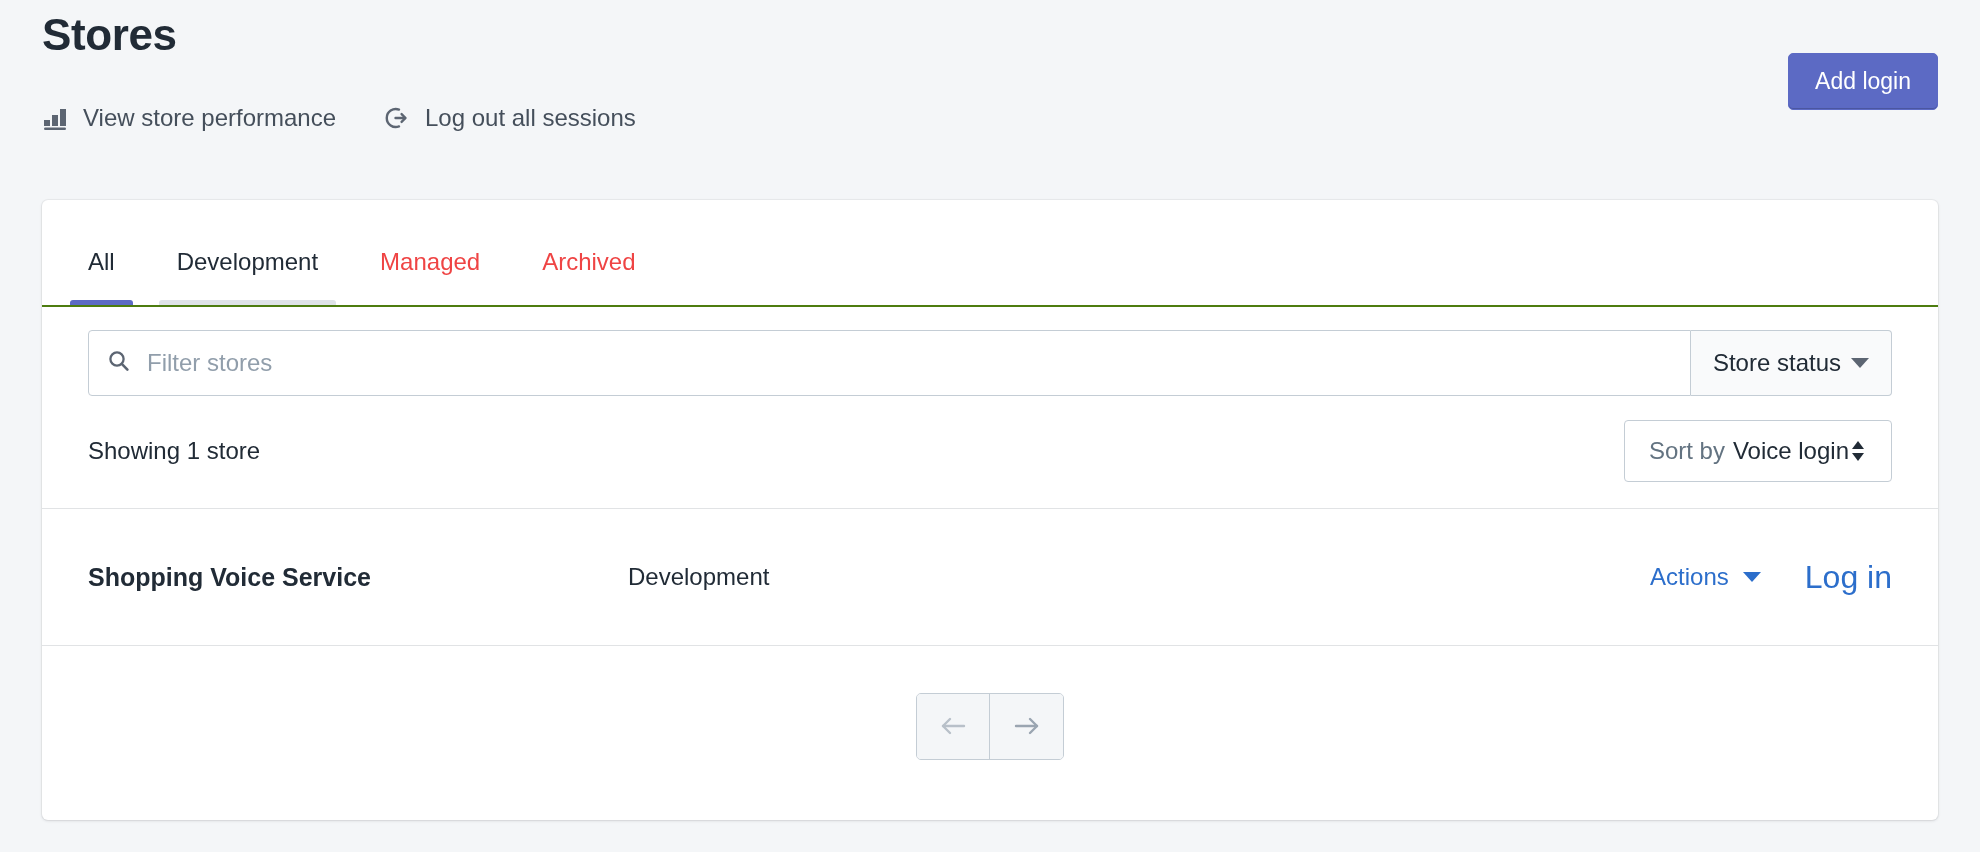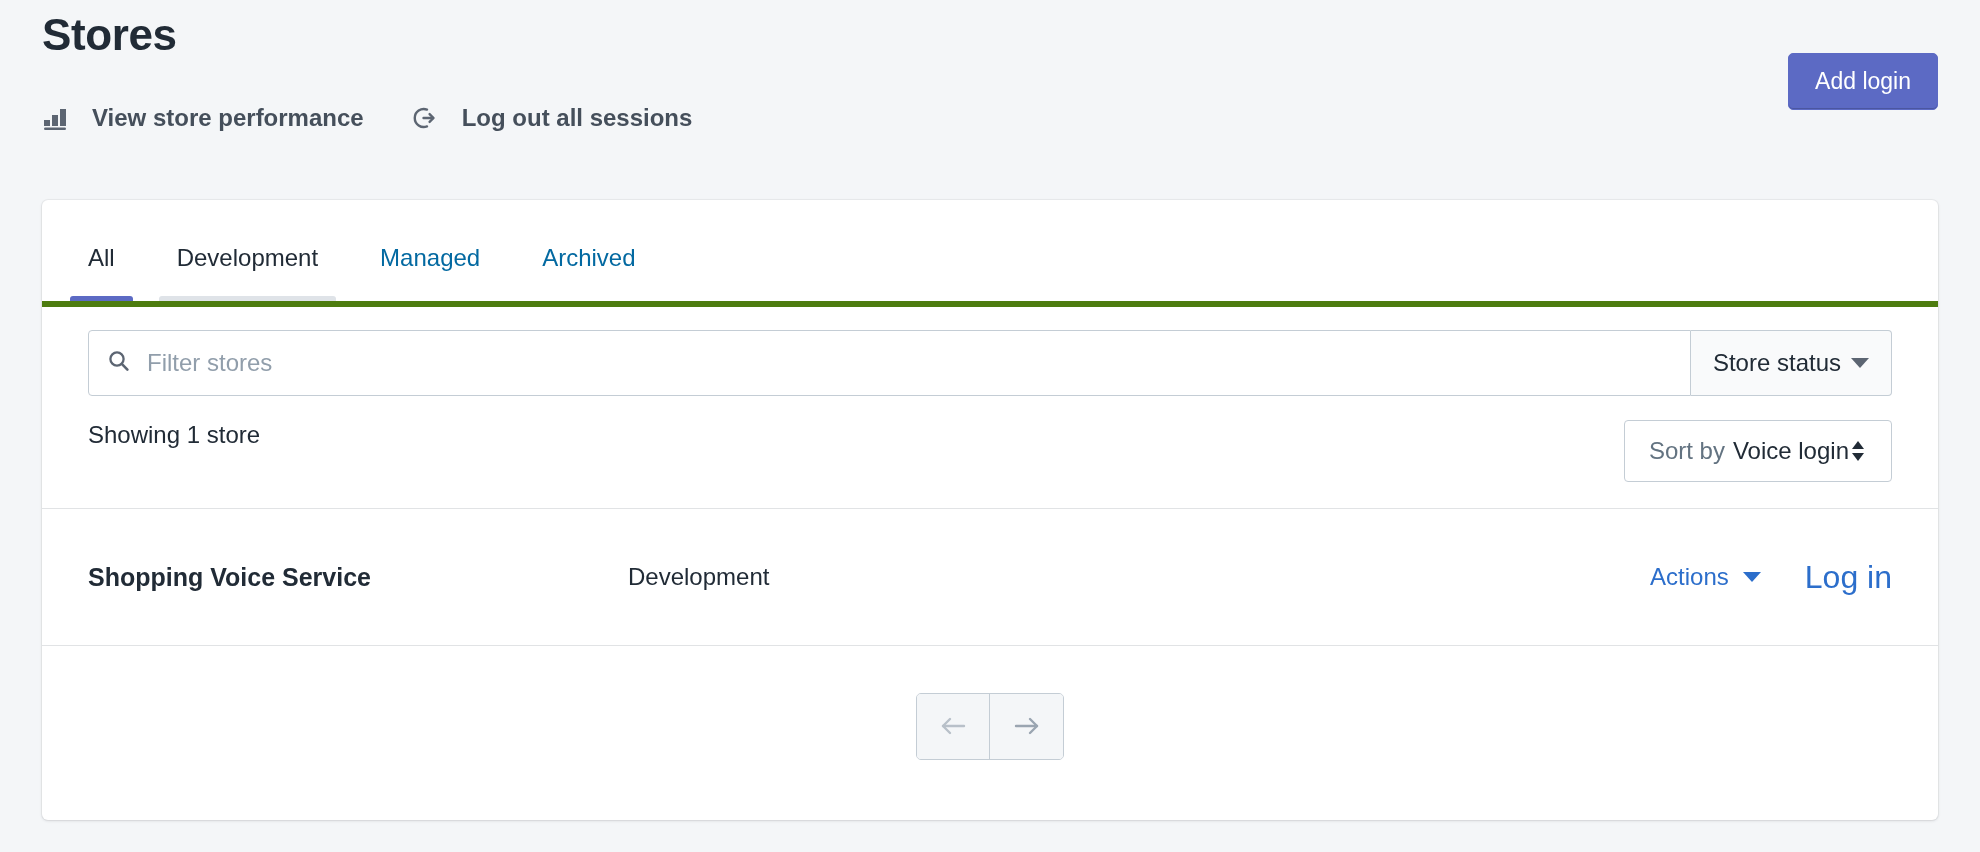--- a/index.html
+++ b/index.html
@@ -44,23 +44,22 @@
     left: 0;
     top: 95px;
     display: flex;
     align-items: center;
     gap: 48px;
   }
 
   .header-action {
     display: flex;
     align-items: center;
-    gap: 24px;
-    cursor: pointer;
-    font-weight: bold;
+    gap: 15px;
+    cursor: pointer;
   }
 
   .header-action .label {
     font-size: 24px;
     color: #454f5b;
     line-height: 30px;
   }
 
   .icon-bar-chart { width: 26px; height: 26px; display: block; }
   .icon-logout { width: 26px; height: 26px; display: block; }
@@ -95,27 +94,27 @@
     overflow: hidden;
   }
 
   
   .tabs {
     position: relative;
     display: flex;
     align-items: flex-end;
     height: 107px;
     padding: 0 46px;
-    border-bottom: 6px solid #4d7c0f;
+    border-bottom: 2px solid #4d7c0f;
   }
 
   .tab {
     position: relative;
     font-size: 24px;
-    color: #0369a1;
+    color: #ef4444;
     padding: 0 0 28px 0;
     margin-right: 62px;
     cursor: pointer;
     line-height: 30px;
   }
   .tab.active { color: #212b36; }
   .tab.hovered { color: #212b36; }
 
   .tab .underline {
     position: absolute;
@@ -184,21 +183,21 @@
     width: 0; height: 0;
     border-left: 9px solid transparent;
     border-right: 9px solid transparent;
     border-top: 10px solid #5c6572;
     display: block;
   }
 
   
   .showing-row {
     display: flex;
-    align-items: flex-start;
+    align-items: center;
     justify-content: space-between;
     padding: 24px 46px 26px 46px;
     border-bottom: 1px solid #e1e3e5;
   }
 
   .showing-text {
     font-size: 24px;
     color: #212b36;
     line-height: 30px;
   }

